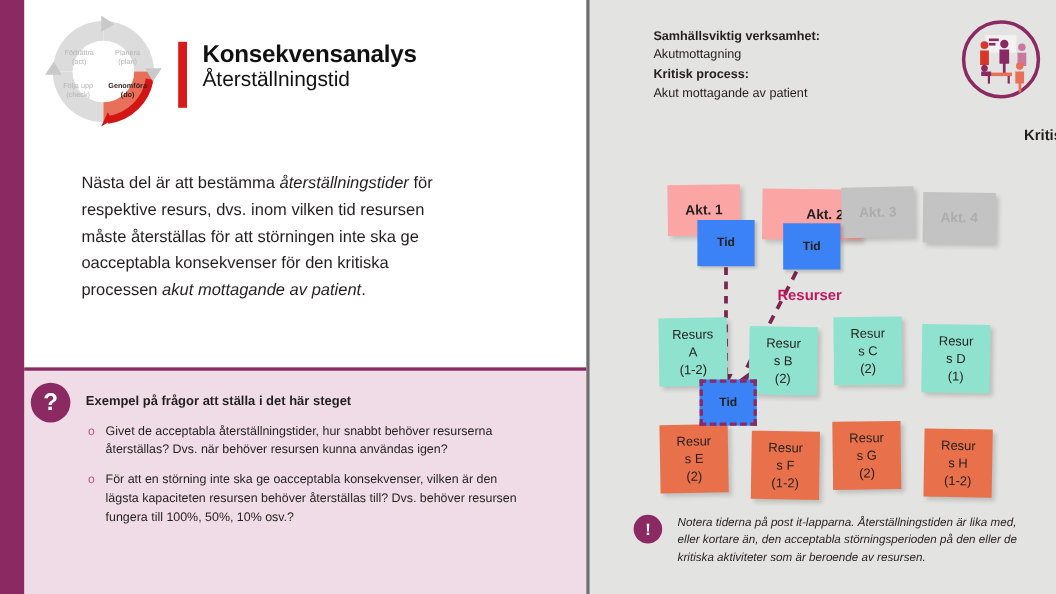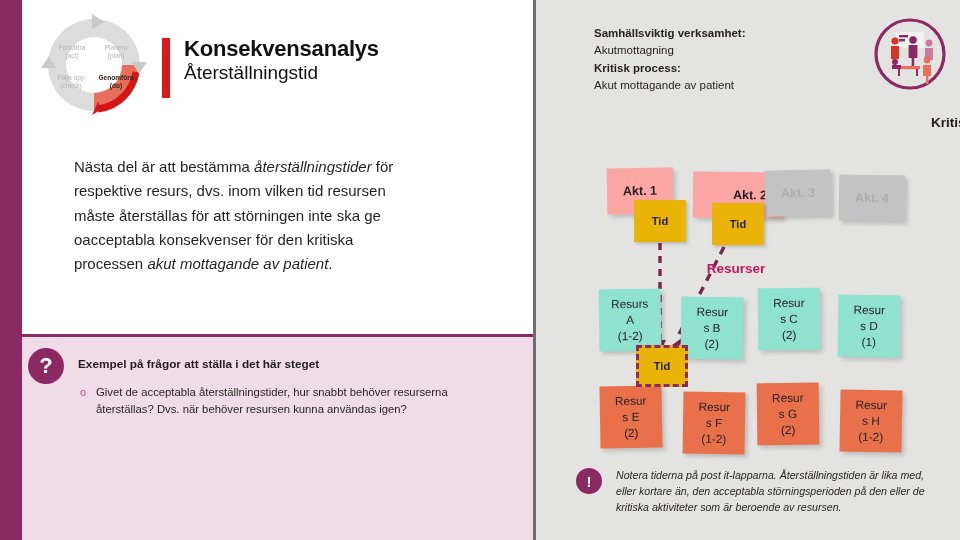--- a/index.html
+++ b/index.html
@@ -139,21 +139,21 @@
 
   .akt1 { left: 607px; top: 168px; transform: rotate(-0.8deg); }
   .akt2 { left: 693px; top: 172px; transform: rotate(0.7deg); padding-left: 24px; }
   .akt3 { left: 765px; top: 170px; transform: rotate(-1.2deg); }
   .akt4 { left: 839px; top: 175px; transform: rotate(0.9deg); }
 
   
   .tid {
     position: absolute;
     width: 52px; height: 42px;
-    background: #eab308;
+    background: #3b82f6;
     display: flex;
     align-items: center;
     justify-content: center;
     font-size: 11px;
     font-weight: bold;
     color: #231f20;
     box-shadow: 2px 2px 3px rgba(0,0,0,0.18);
   }
   .tid1 { left: 634px; top: 200px; }
   .tid2 { left: 712px; top: 203px; }
@@ -440,16 +440,17 @@
     <span>(1-2)</span>
   </div>
 </div>
 
 <div class="tid tid3">Tid</div>
 
 <div class="qmark">?</div>
 <div class="q-head">Exempel på frågor att ställa i det här steget</div>
 <ul class="q-list">
   <li>Givet de acceptabla återställningstider, hur snabbt behöver resurserna återställas? Dvs. när behöver resursen kunna användas igen?</li>
+  <li>För att en störning inte ska ge oacceptabla konsekvenser, vilken är den lägsta kapaciteten resursen behöver återställas till? Dvs. behöver resursen fungera till 100%, 50%, 10% osv.?</li>
 </ul>
 
 <div class="note-icon">!</div>
 <div class="note-text">Notera tiderna på post it-lapparna. Återställningstiden är lika med, eller kortare än, den acceptabla störningsperioden på den eller de kritiska aktiviteter som är beroende av resursen.</div>
 
 </body></html>

